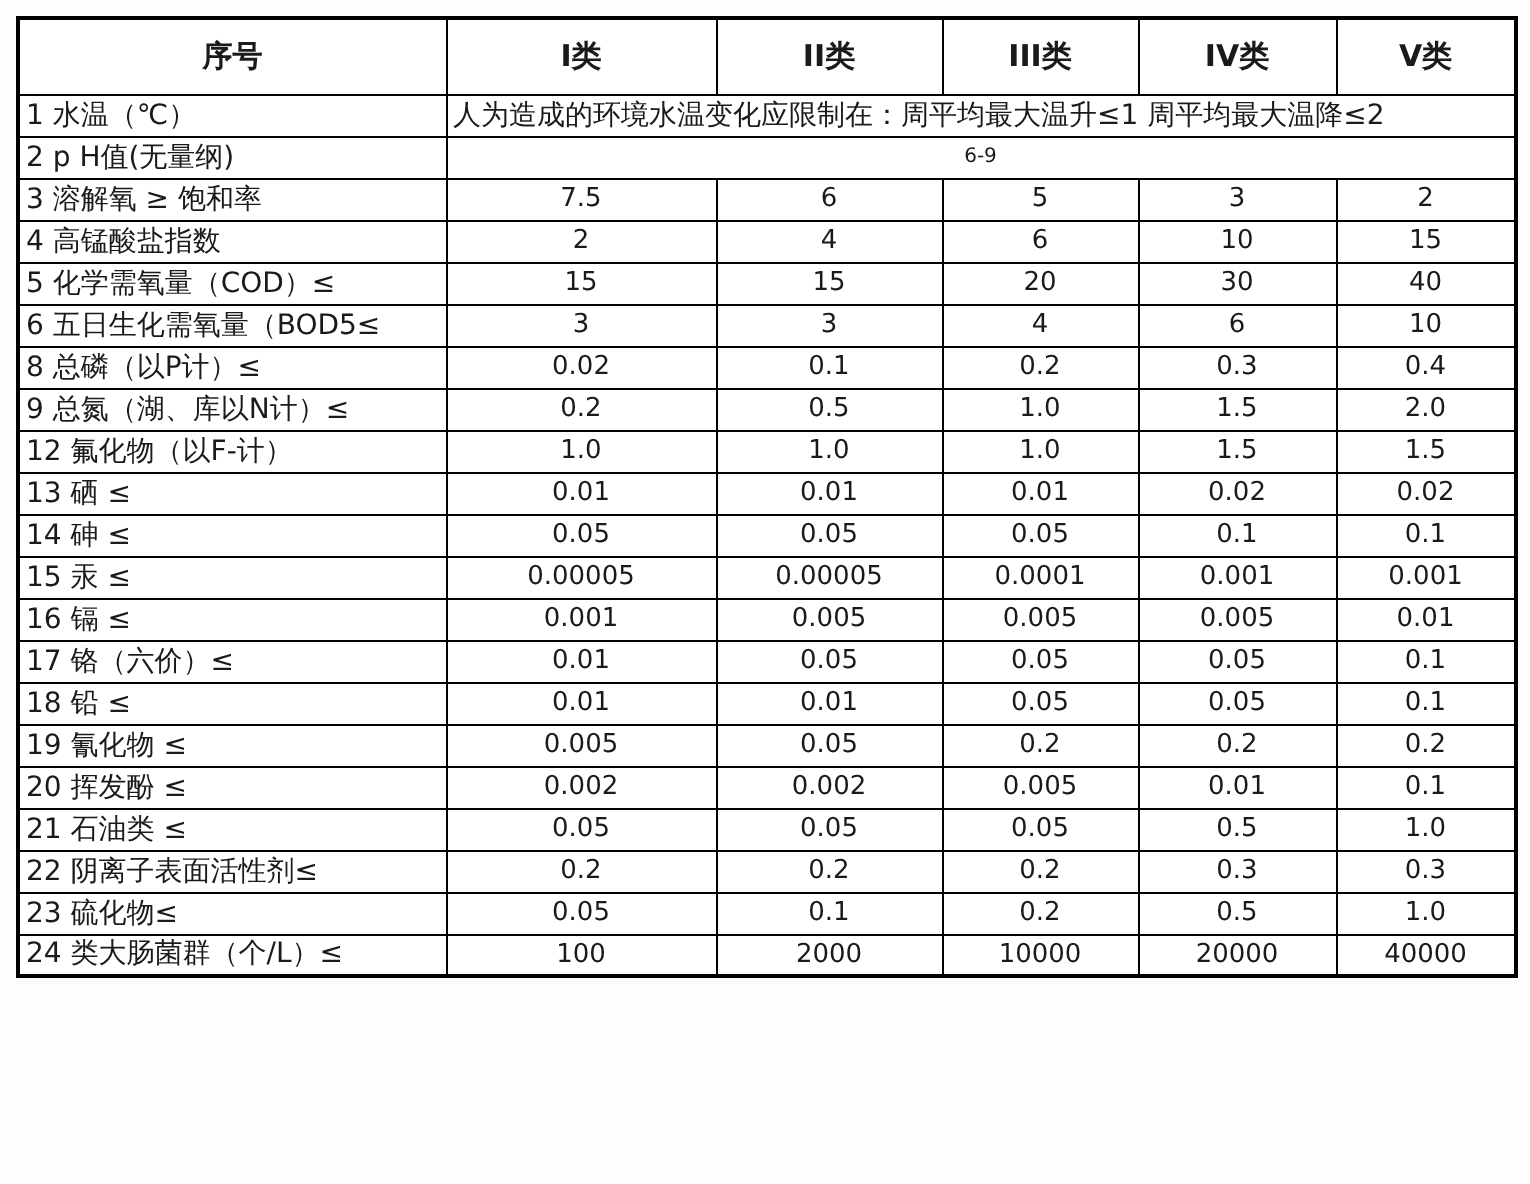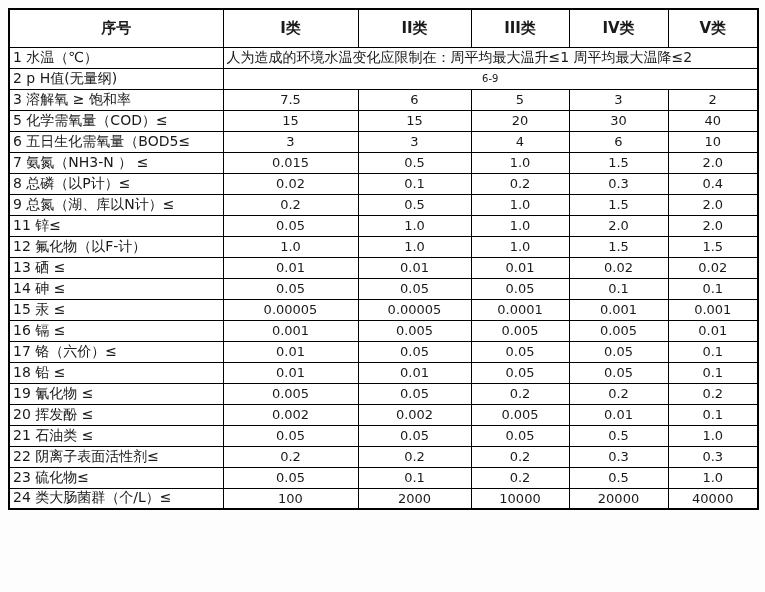--- a/index.html
+++ b/index.html
@@ -96,65 +96,57 @@
         </tr>
         <tr>
           <td class="label-cell">3 溶解氧 ≥ 饱和率</td>
           <td class="value-cell">7.5</td>
           <td class="value-cell">6</td>
           <td class="value-cell">5</td>
           <td class="value-cell">3</td>
           <td class="value-cell">2</td>
         </tr>
         <tr>
+          <td class="label-cell">4 高锰酸盐指数</td>
+          <td class="value-cell">2</td>
+          <td class="value-cell">4</td>
+          <td class="value-cell">6</td>
+          <td class="value-cell">10</td>
+          <td class="value-cell">15</td>
+        </tr>
+        <tr>
           <td class="label-cell">5 化学需氧量（COD）≤</td>
           <td class="value-cell">15</td>
           <td class="value-cell">15</td>
           <td class="value-cell">20</td>
           <td class="value-cell">30</td>
           <td class="value-cell">40</td>
         </tr>
         <tr>
           <td class="label-cell">6 五日生化需氧量（BOD5≤</td>
           <td class="value-cell">3</td>
           <td class="value-cell">3</td>
           <td class="value-cell">4</td>
           <td class="value-cell">6</td>
           <td class="value-cell">10</td>
         </tr>
         <tr>
-          <td class="label-cell">7 氨氮（NH3-N ） ≤</td>
-          <td class="value-cell">0.015</td>
-          <td class="value-cell">0.5</td>
-          <td class="value-cell">1.0</td>
-          <td class="value-cell">1.5</td>
-          <td class="value-cell">2.0</td>
-        </tr>
-        <tr>
           <td class="label-cell">8 总磷（以P计）≤</td>
           <td class="value-cell">0.02</td>
           <td class="value-cell">0.1</td>
           <td class="value-cell">0.2</td>
           <td class="value-cell">0.3</td>
           <td class="value-cell">0.4</td>
         </tr>
         <tr>
           <td class="label-cell">9 总氮（湖、库以N计）≤</td>
           <td class="value-cell">0.2</td>
           <td class="value-cell">0.5</td>
           <td class="value-cell">1.0</td>
           <td class="value-cell">1.5</td>
-          <td class="value-cell">2.0</td>
-        </tr>
-        <tr>
-          <td class="label-cell">11 锌≤</td>
-          <td class="value-cell">0.05</td>
-          <td class="value-cell">1.0</td>
-          <td class="value-cell">1.0</td>
-          <td class="value-cell">2.0</td>
           <td class="value-cell">2.0</td>
         </tr>
         <tr>
           <td class="label-cell">12 氟化物（以F-计）</td>
           <td class="value-cell">1.0</td>
           <td class="value-cell">1.0</td>
           <td class="value-cell">1.0</td>
           <td class="value-cell">1.5</td>
           <td class="value-cell">1.5</td>
         </tr>

